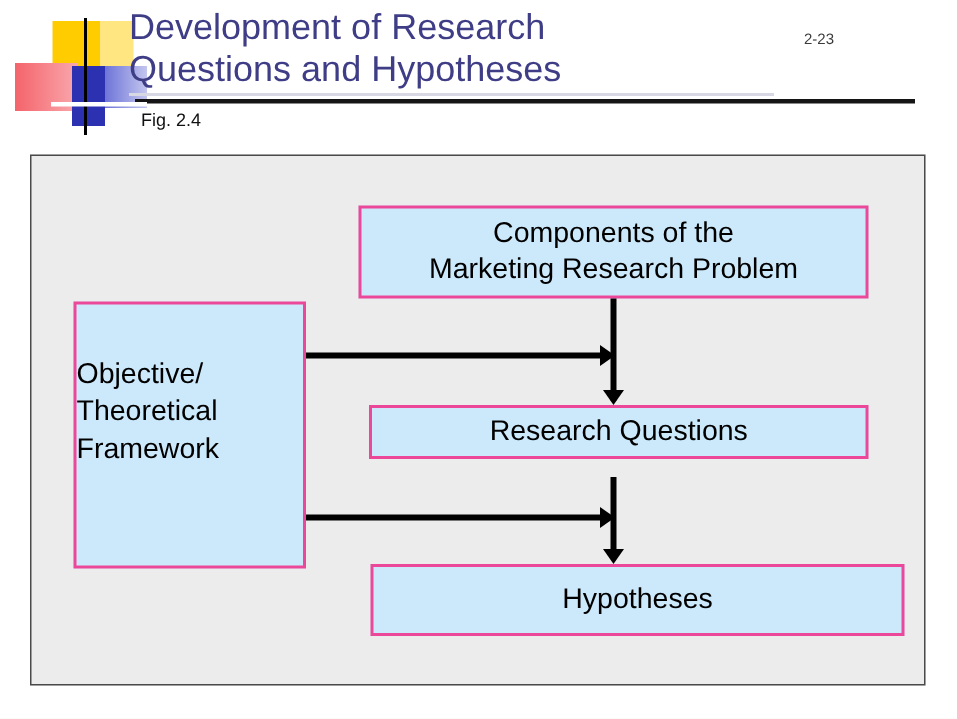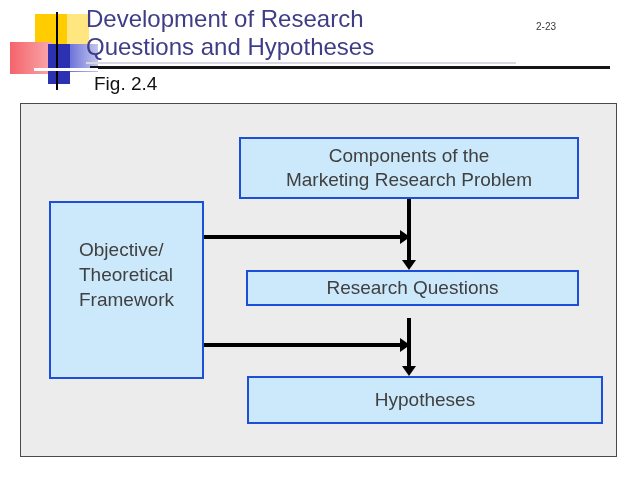--- a/index.html
+++ b/index.html
@@ -109,46 +109,46 @@
     right: 12px;
     top: 21px;
     font-size: 10px;
     color: #3a3a3a;
   }
 
   #fig-label {
     position: absolute;
     left: 94px;
     top: 73px;
-    font-size: 19px;
+    font-size: 12px;
     color: #111111;
   }
 
   
   #diagram-canvas {
     position: absolute;
     left: 20px;
     top: 103px;
     width: 597px;
     height: 354px;
     background: #ECECEC;
     border: 1px solid #4a4a4a;
     box-sizing: border-box;
   }
 
   .node-box {
     position: absolute;
     background: #CCE9FB;
-    border: 2px solid #1d4ed8;
+    border: 2px solid #ec4899;
     box-sizing: border-box;
     display: flex;
     align-items: center;
     justify-content: center;
     text-align: center;
-    color: #404040;
+    color: #000000;
     font-size: 19px;
     line-height: 24px;
     white-space: pre-line;
   }
 
   
   #node-components {
     left: 218px;
     top: 33px;
     width: 340px;
@@ -172,21 +172,21 @@
   }
 
   
   #node-framework {
     left: 28px;
     top: 97px;
     width: 155px;
     height: 178px;
     display: block;
     text-align: left;
-    padding: 10px 0 0 28px;
+    padding: 10px 0 0 0;
   }
   #node-framework .framework-line {
     font-size: 19px;
     line-height: 25px;
     white-space: pre-line;
   }
   #node-framework .framework-gap {
     height: 10px;
   }
 

